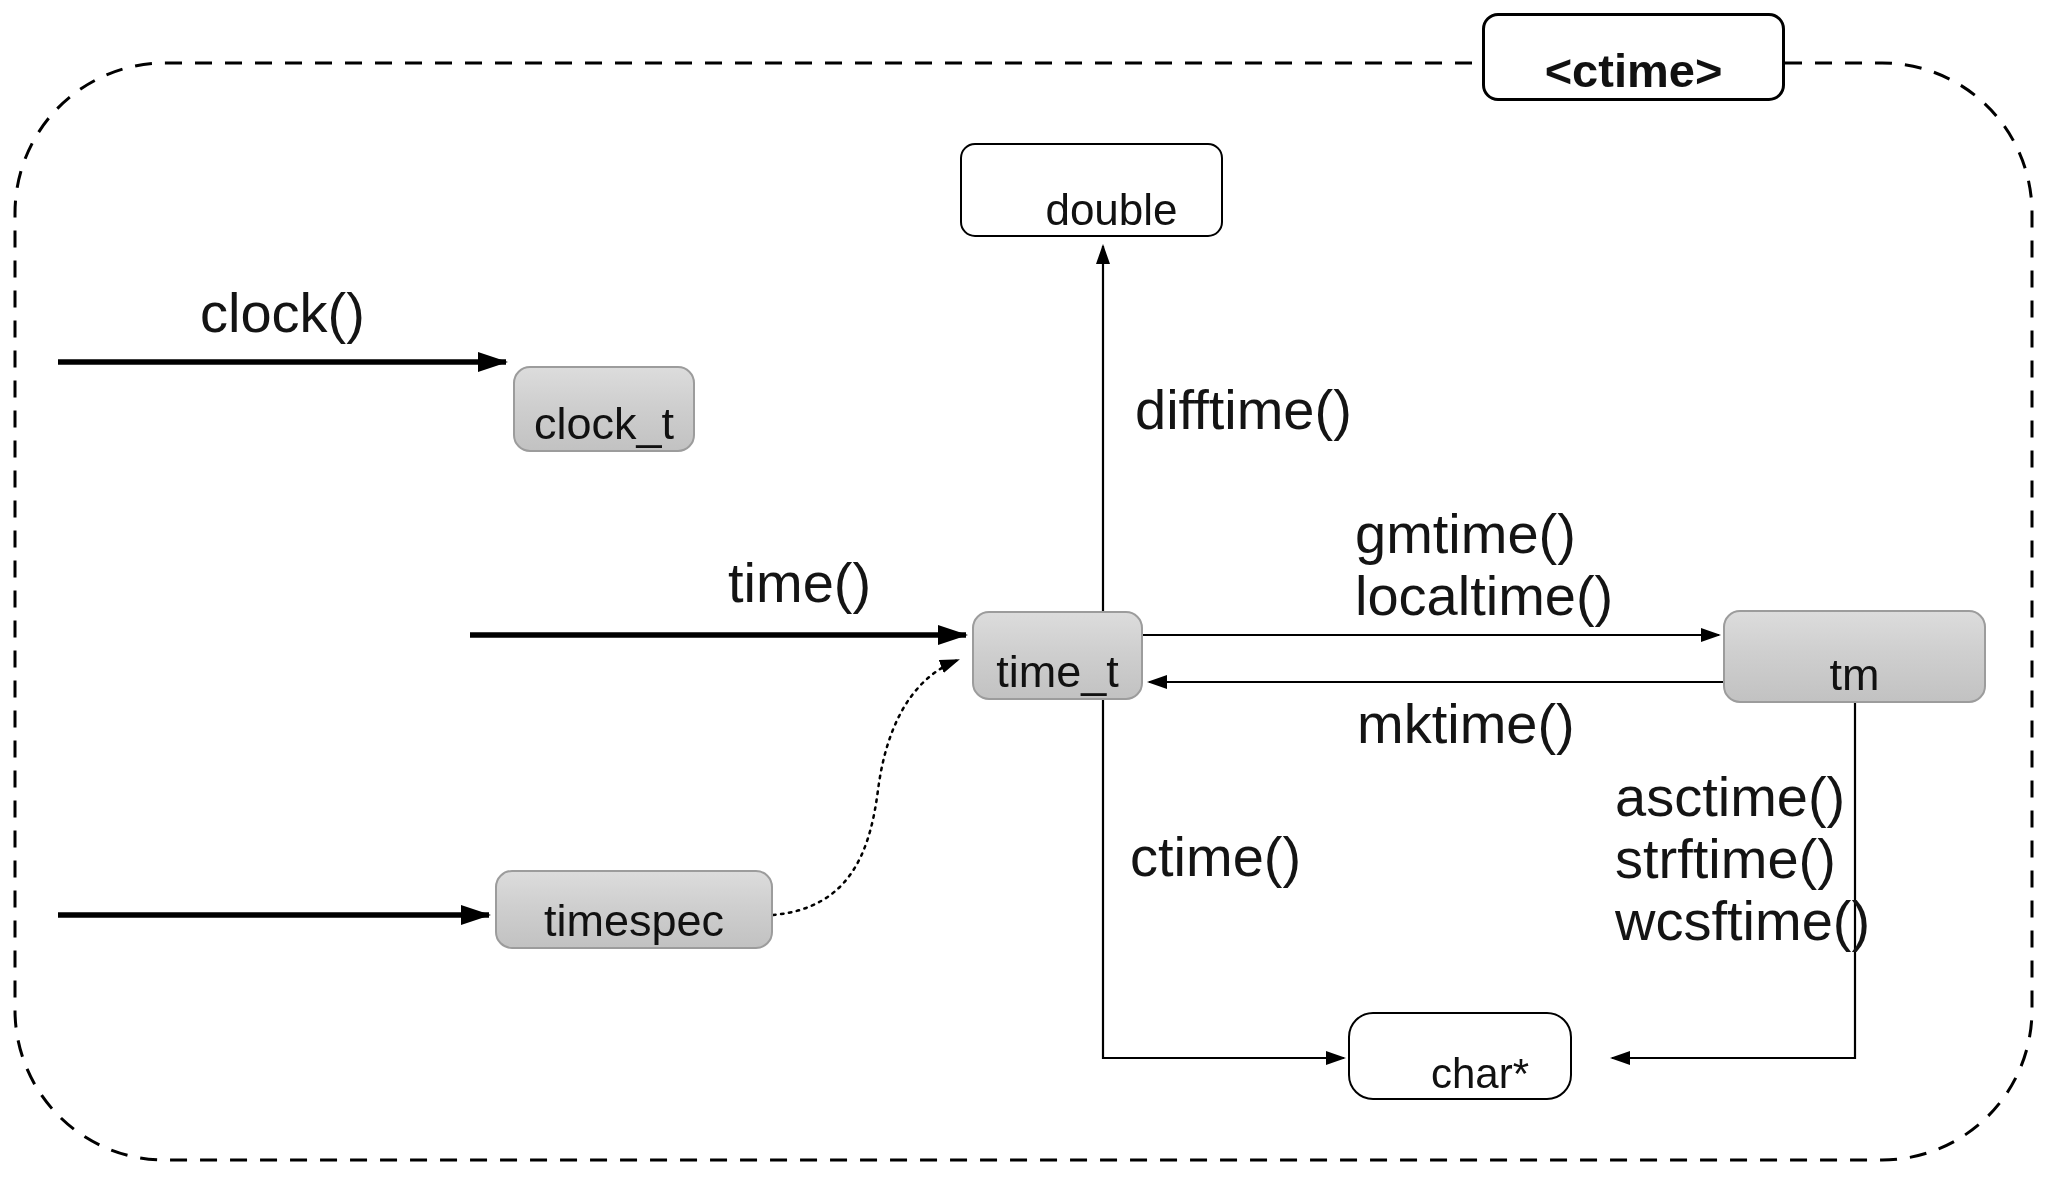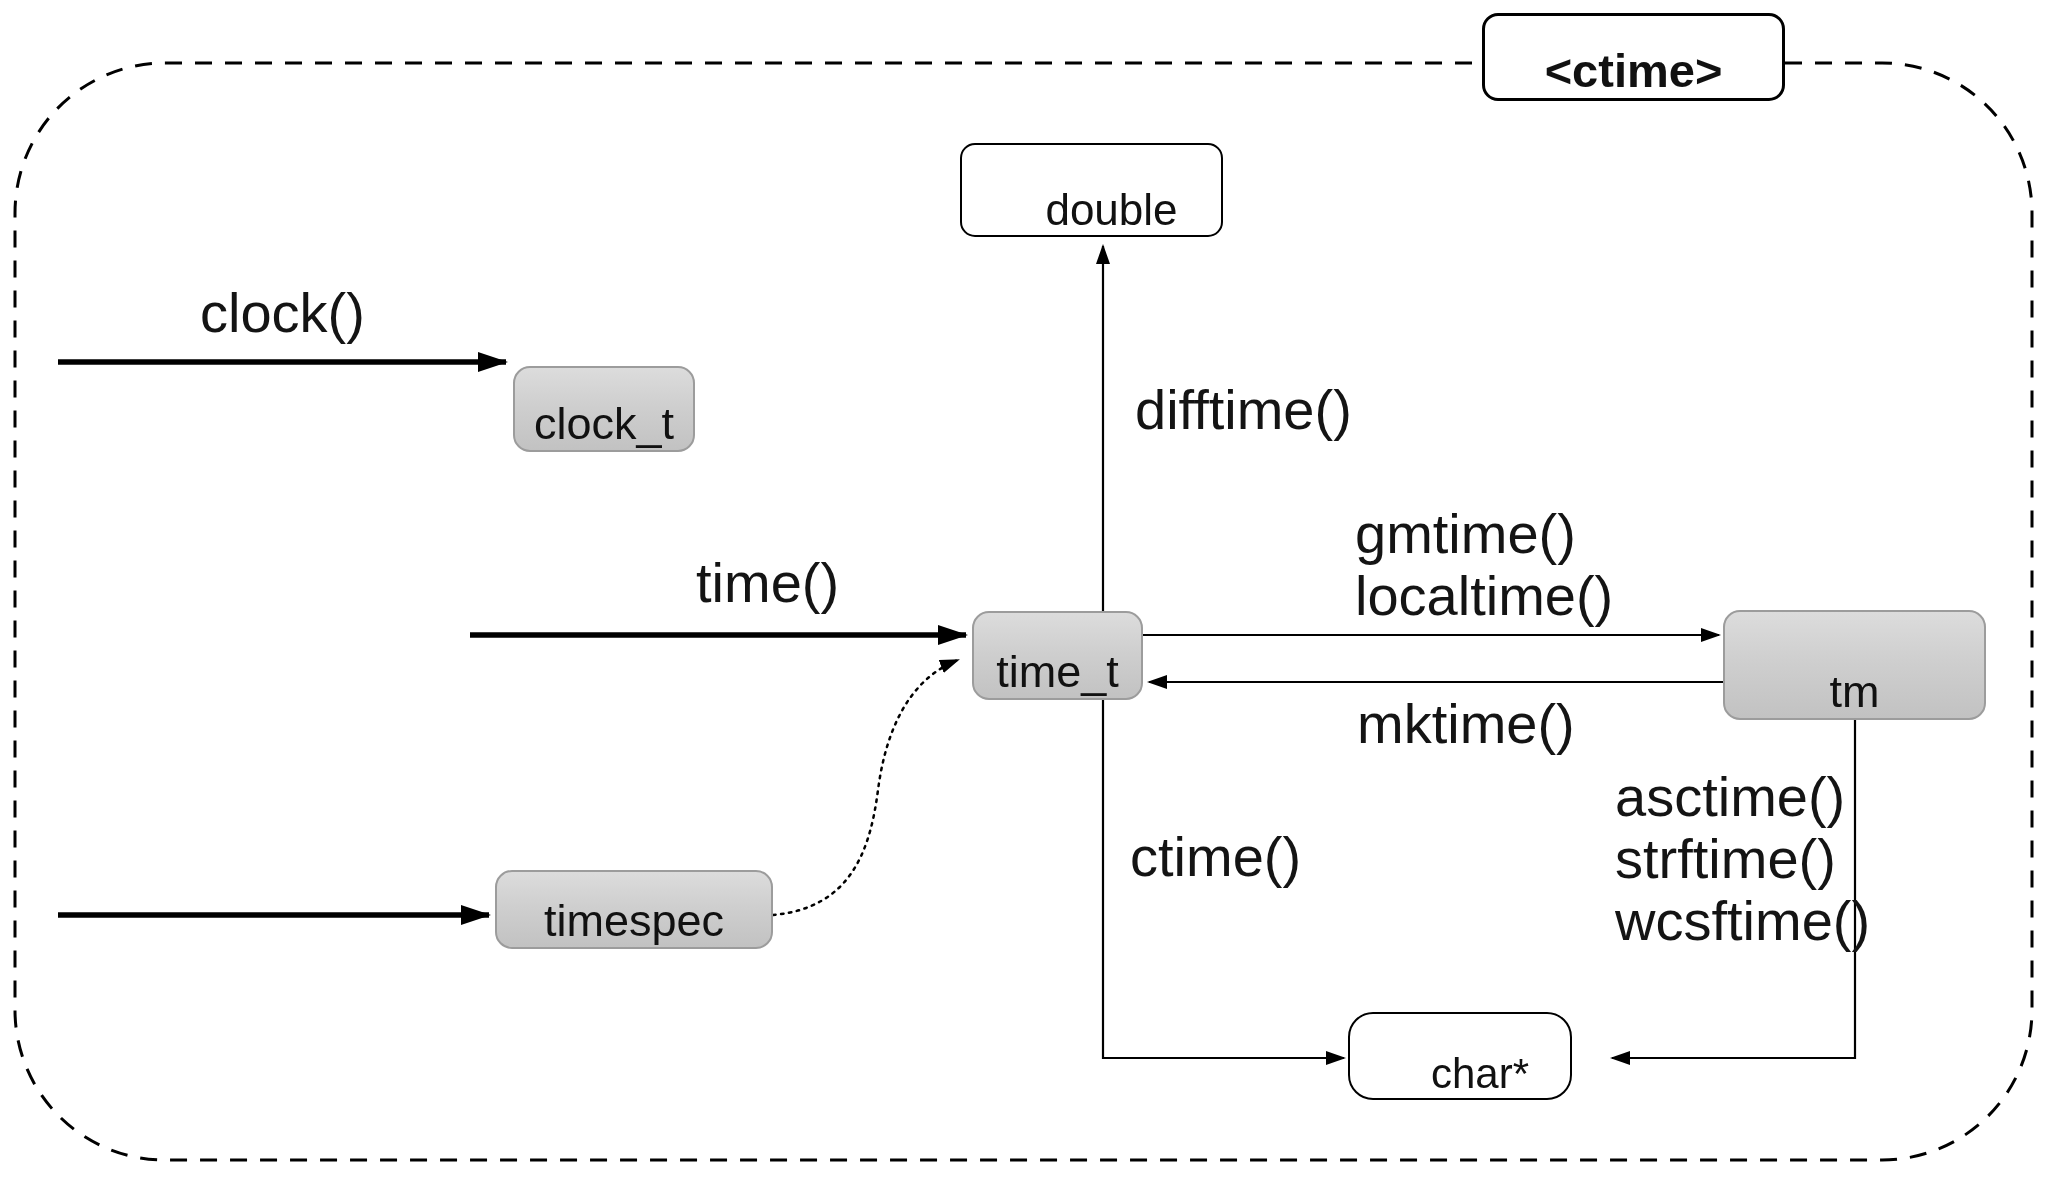--- a/index.html
+++ b/index.html
@@ -84,35 +84,35 @@
   </div>
 
   <div class="node gray" style="left:513px;top:318px;width:182px;height:86px;margin-top:48px;">
     <span>clock_t</span>
   </div>
 
   <div class="node gray" style="left:972px;top:611px;width:171px;height:89px;">
     <span>time_t</span>
   </div>
 
-  <div class="node gray" style="left:1723px;top:610px;width:263px;height:110px;">
+  <div class="node gray" style="left:1723px;top:610px;width:263px;height:93px;">
     <span>tm</span>
   </div>
 
   <div class="node gray" style="left:495px;top:870px;width:278px;height:79px;">
     <span>timespec</span>
   </div>
 
   <div class="node white" style="left:1348px;top:1012px;width:224px;height:88px;font-size:42px;border-radius:25px;">
     <span>char*</span>
   </div>
 
   <div class="edge-label" style="left:200px;top:287px;">clock()</div>
 
-  <div class="edge-label" style="left:696px;top:557px;text-align:center;">time()</div>
+  <div class="edge-label" style="left:728px;top:557px;text-align:center;">time()</div>
 
 
   <div class="edge-label" style="left:1135px;top:384px;">difftime()</div>
 
   <div class="edge-label fn-stack" style="left:1355px;top:503px;">
     <span style="line-height:62px;">gmtime()</span>
     <span style="line-height:62px;">localtime()</span>
   </div>
 
   <div class="edge-label" style="left:1357px;top:698px;">mktime()</div>

